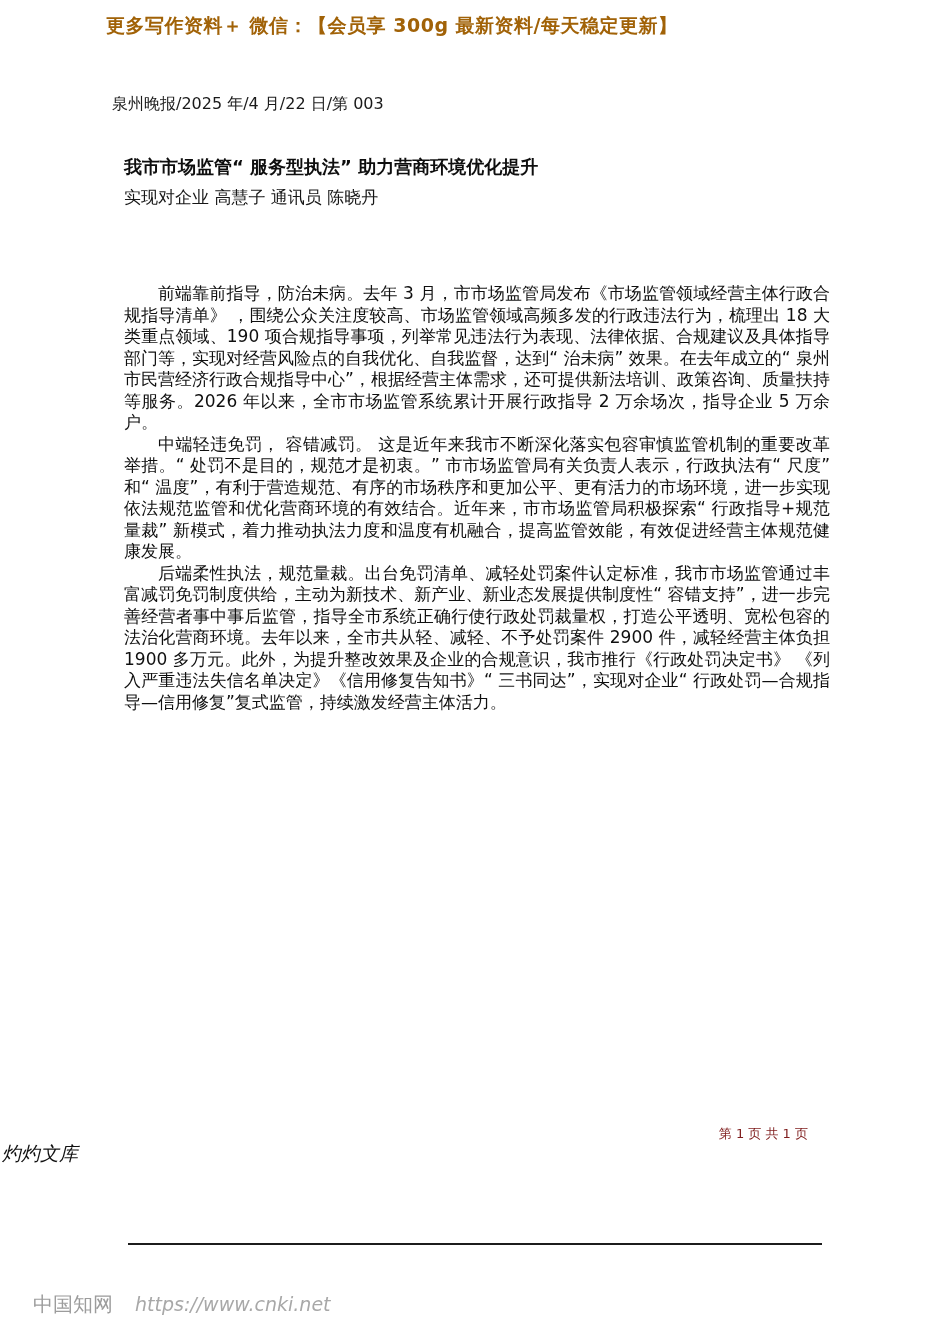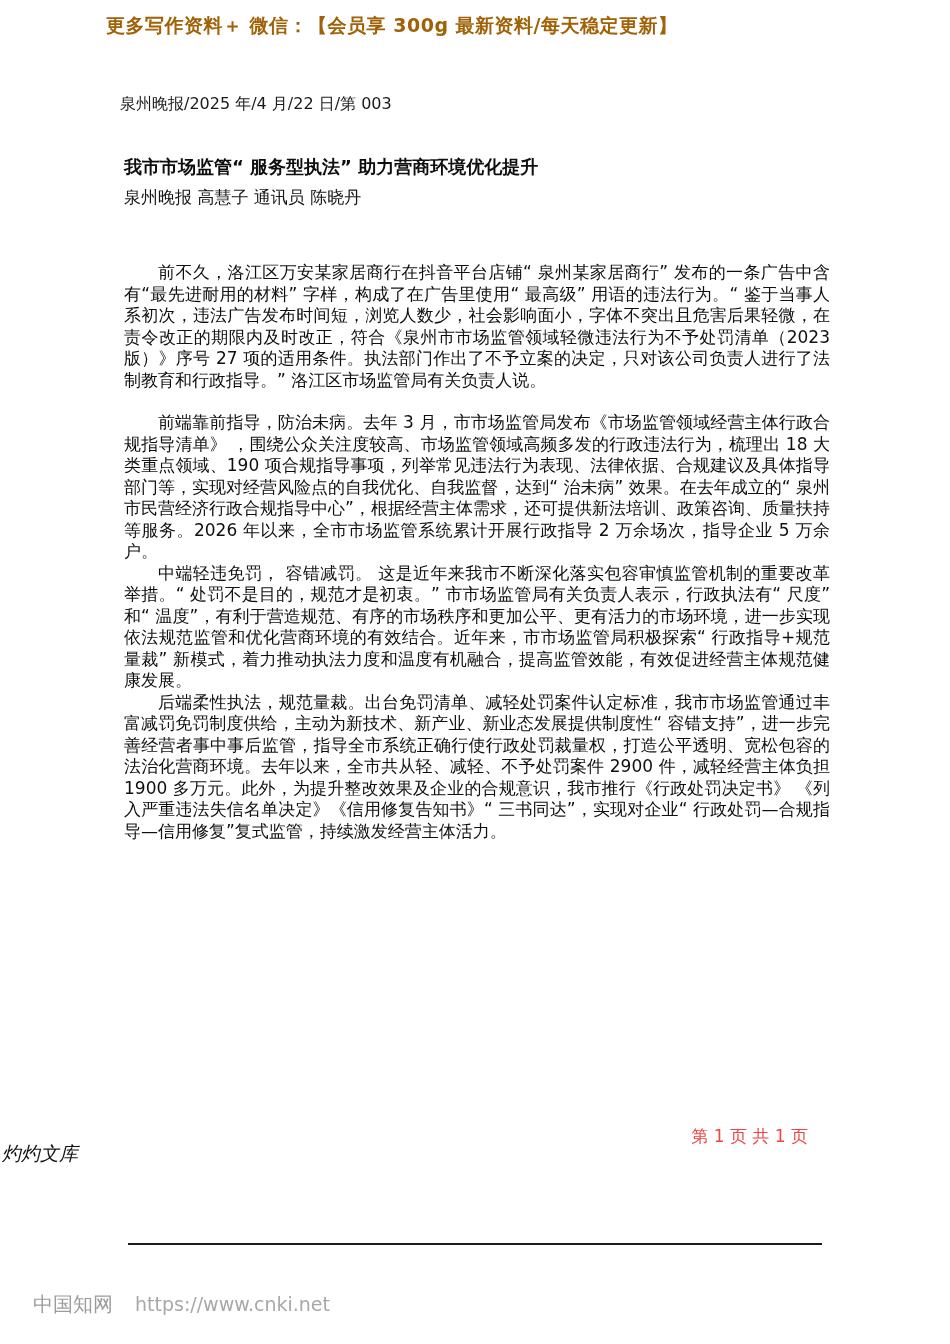--- a/index.html
+++ b/index.html
@@ -21,21 +21,21 @@
     top: 13px;
     font-size: 19px;
     font-weight: bold;
     color: #a16207;
     letter-spacing: 0.5px;
     white-space: nowrap;
     margin-left: 44px;
   }
   .source-info {
     position: absolute;
-    left: 120px;
+    left: 112px;
     top: 91px;
     font-size: 16px;
     line-height: 26px;
     color: #1a1a1a;
   }
   .headline-block {
     position: absolute;
     left: 124px;
     top: 155px;
     width: 706px;
@@ -75,22 +75,22 @@
     margin: 0;
     text-indent: 2em;
   }
   .article-body p.gap-before {
     margin-top: 21px;
   }
   .page-indicator {
     position: absolute;
     top: 1125px;
     right: 142px;
-    font-size: 17px;
-    color: #ef4444;
+    font-size: 13px;
+    color: #7f1d1d;
     margin-left: 48px;
   }
   .library-label {
     position: absolute;
     left: 2px;
     top: 1141px;
     font-size: 19px;
     color: #111111;
     font-style: italic;
   }
@@ -108,38 +108,38 @@
     top: 1291px;
     font-size: 20px;
     color: #9c9c9c;
     white-space: nowrap;
   }
   .cnki-footer .site-url {
     margin-left: 22px;
     font-size: 19px;
     color: #a8a8a8;
     text-decoration: none;
+    font-style: italic;
   }
 </style>
 </head>
 <body>
 
 <div class="promo-banner">更多写作资料＋ 微信：【会员享 300g 最新资料/每天稳定更新】</div>
 
 <div class="source-info">
   <div>泉州晚报/2025 年/4 月/22 日/第 003</div>
 </div>
 
 <div class="headline-block">
   <div class="article-title">我市市场监管“ 服务型执法” 助力营商环境优化提升</div>
-  <div class="article-byline">泉州晚报 高慧子 通讯员 陈晓丹</div>
+  <div class="article-byline">实现对企业 高慧子 通讯员 陈晓丹</div>
 </div>
 
 <div class="article-body">
-  <p>前不久，洛江区万安某家居商行在抖音平台店铺“ 泉州某家居商行” 发布的一条广告中含有“最先进耐用的材料” 字样，构成了在广告里使用“ 最高级” 用语的违法行为。“ 鉴于当事人系初次，违法广告发布时间短，浏览人数少，社会影响面小，字体不突出且危害后果轻微，在责令改正的期限内及时改正，符合《泉州市市场监管领域轻微违法行为不予处罚清单（2023 版）》序号 27 项的适用条件。执法部门作出了不予立案的决定，只对该公司负责人进行了法制教育和行政指导。” 洛江区市场监管局有关负责人说。</p>
   <p class="gap-before">前端靠前指导，防治未病。去年 3 月，市市场监管局发布《市场监管领域经营主体行政合规指导清单》 ，围绕公众关注度较高、市场监管领域高频多发的行政违法行为，梳理出 18 大类重点领域、190 项合规指导事项，列举常见违法行为表现、法律依据、合规建议及具体指导部门等，实现对经营风险点的自我优化、自我监督，达到“ 治未病” 效果。在去年成立的“ 泉州市民营经济行政合规指导中心”，根据经营主体需求，还可提供新法培训、政策咨询、质量扶持等服务。2026 年以来，全市市场监管系统累计开展行政指导 2 万余场次，指导企业 5 万余户。</p>
   <p>中端轻违免罚， 容错减罚。 这是近年来我市不断深化落实包容审慎监管机制的重要改革举措。“ 处罚不是目的，规范才是初衷。” 市市场监管局有关负责人表示，行政执法有“ 尺度” 和“ 温度”，有利于营造规范、有序的市场秩序和更加公平、更有活力的市场环境，进一步实现依法规范监管和优化营商环境的有效结合。近年来，市市场监管局积极探索“ 行政指导+规范量裁” 新模式，着力推动执法力度和温度有机融合，提高监管效能，有效促进经营主体规范健康发展。</p>
   <p>后端柔性执法，规范量裁。出台免罚清单、减轻处罚案件认定标准，我市市场监管通过丰富减罚免罚制度供给，主动为新技术、新产业、新业态发展提供制度性“ 容错支持”，进一步完善经营者事中事后监管，指导全市系统正确行使行政处罚裁量权，打造公平透明、宽松包容的法治化营商环境。去年以来，全市共从轻、减轻、不予处罚案件 2900 件，减轻经营主体负担 1900 多万元。此外，为提升整改效果及企业的合规意识，我市推行《行政处罚决定书》 《列入严重违法失信名单决定》《信用修复告知书》“ 三书同达”，实现对企业“ 行政处罚—合规指导—信用修复”复式监管，持续激发经营主体活力。</p>
 </div>
 
 <div class="page-indicator">第 1 页 共 1 页</div>
 
 <div class="library-label">灼灼文库</div>
 
 <div class="footer-divider"></div>

